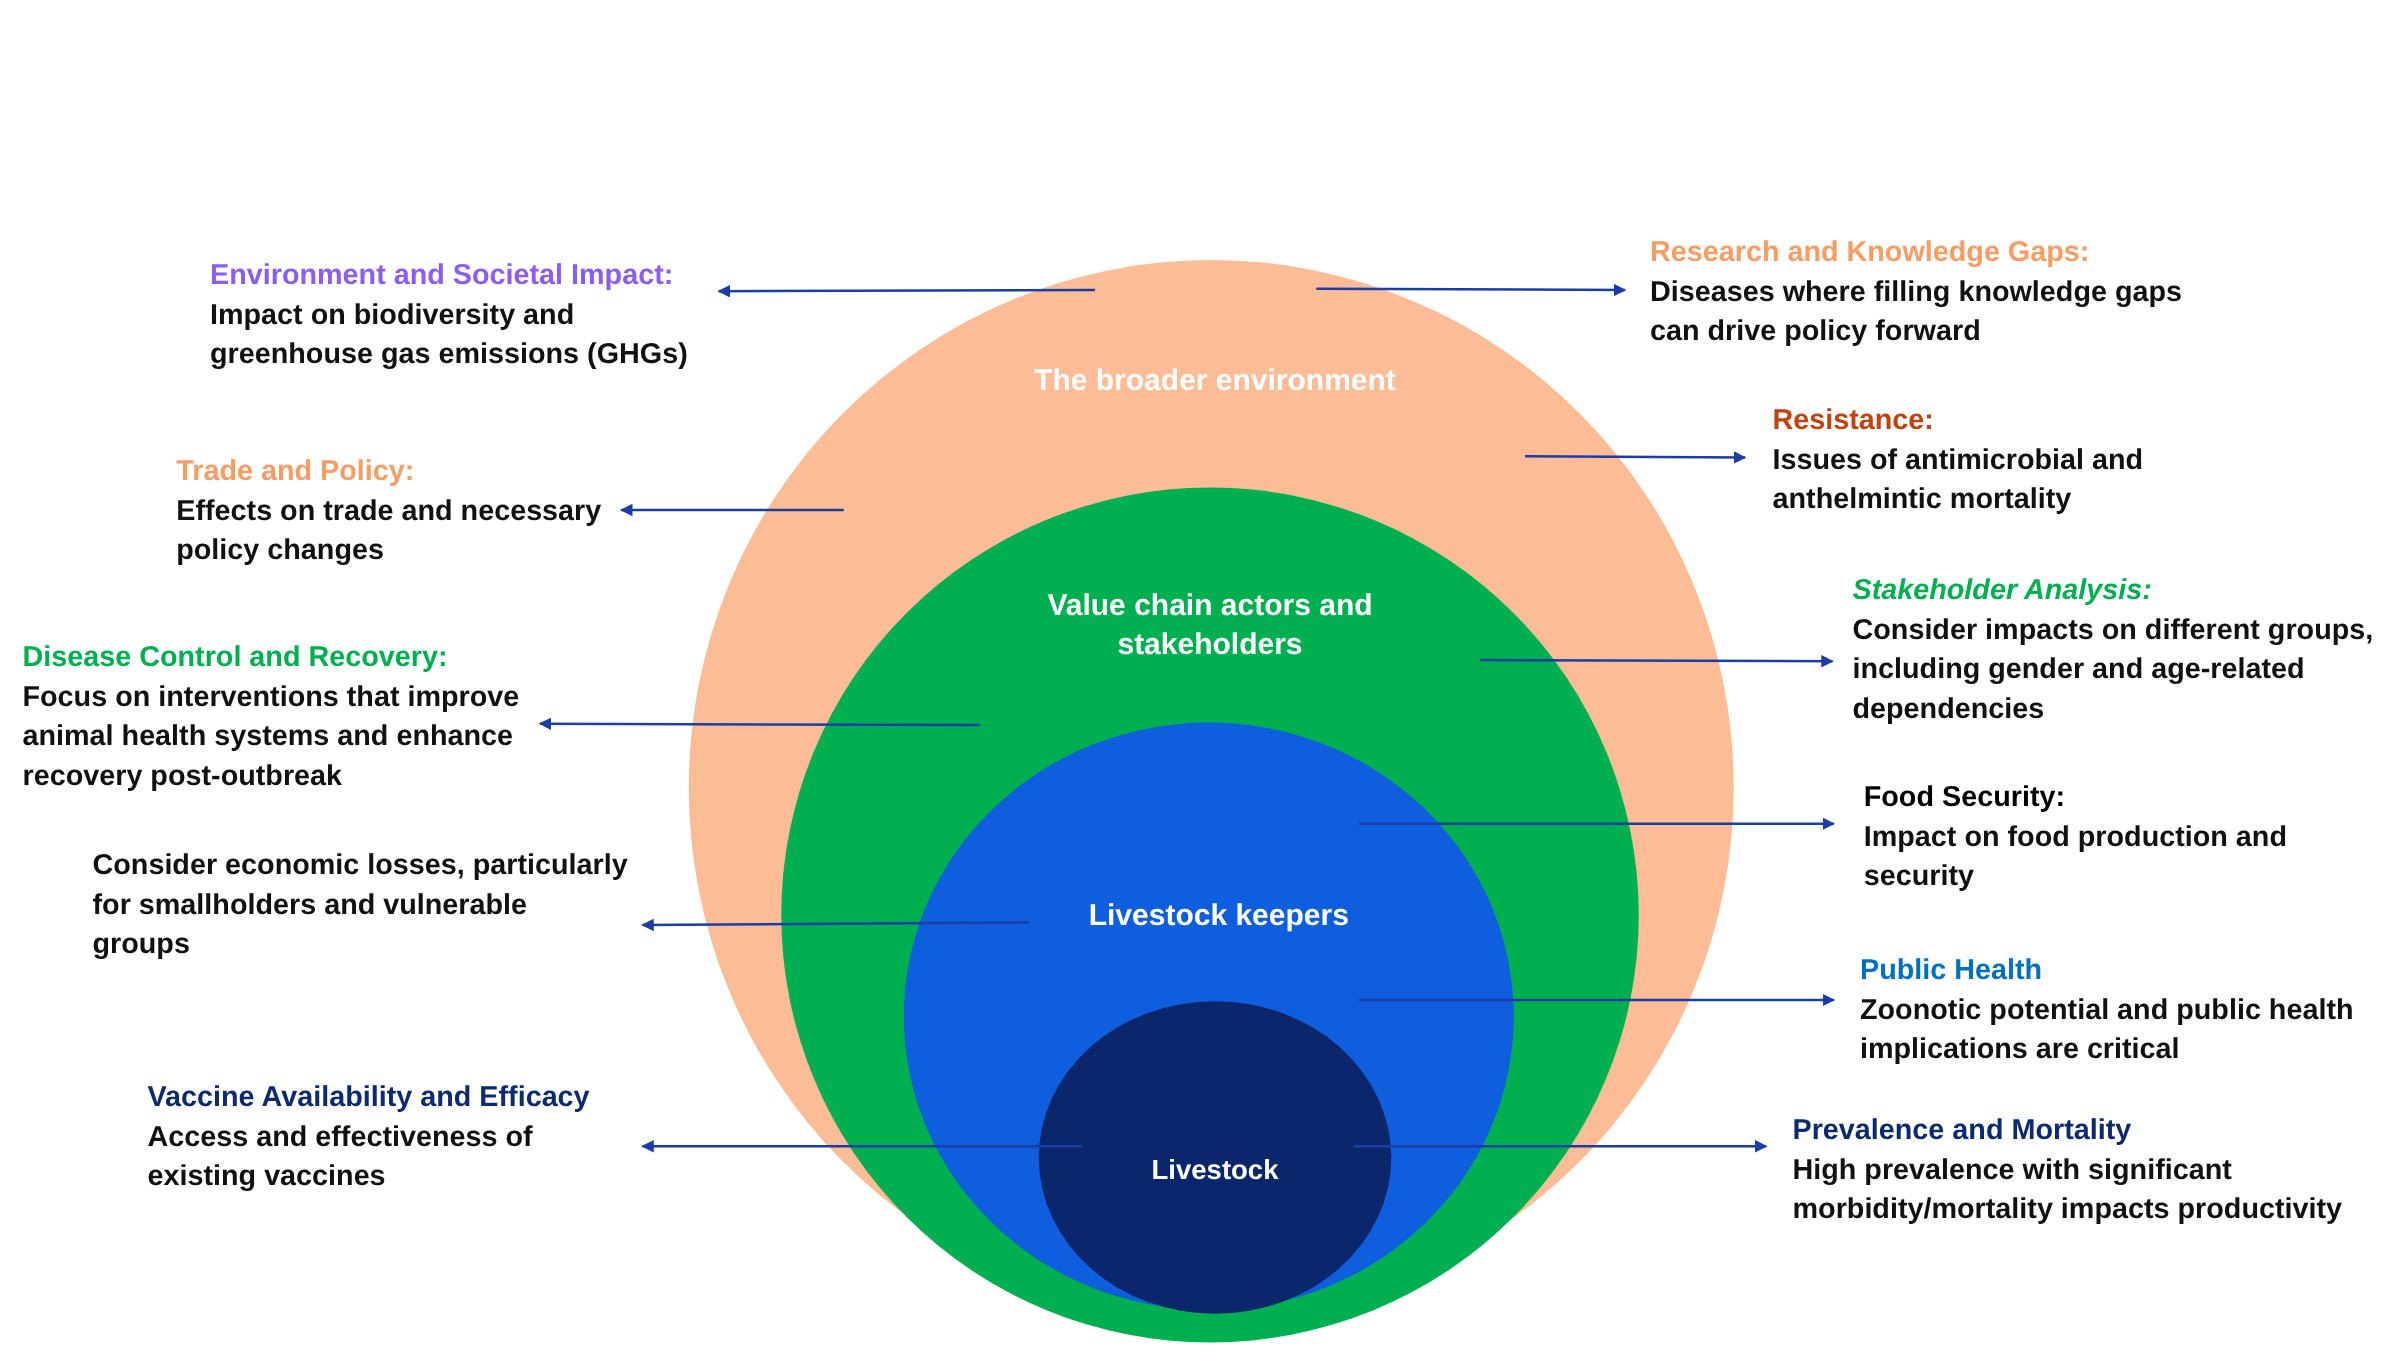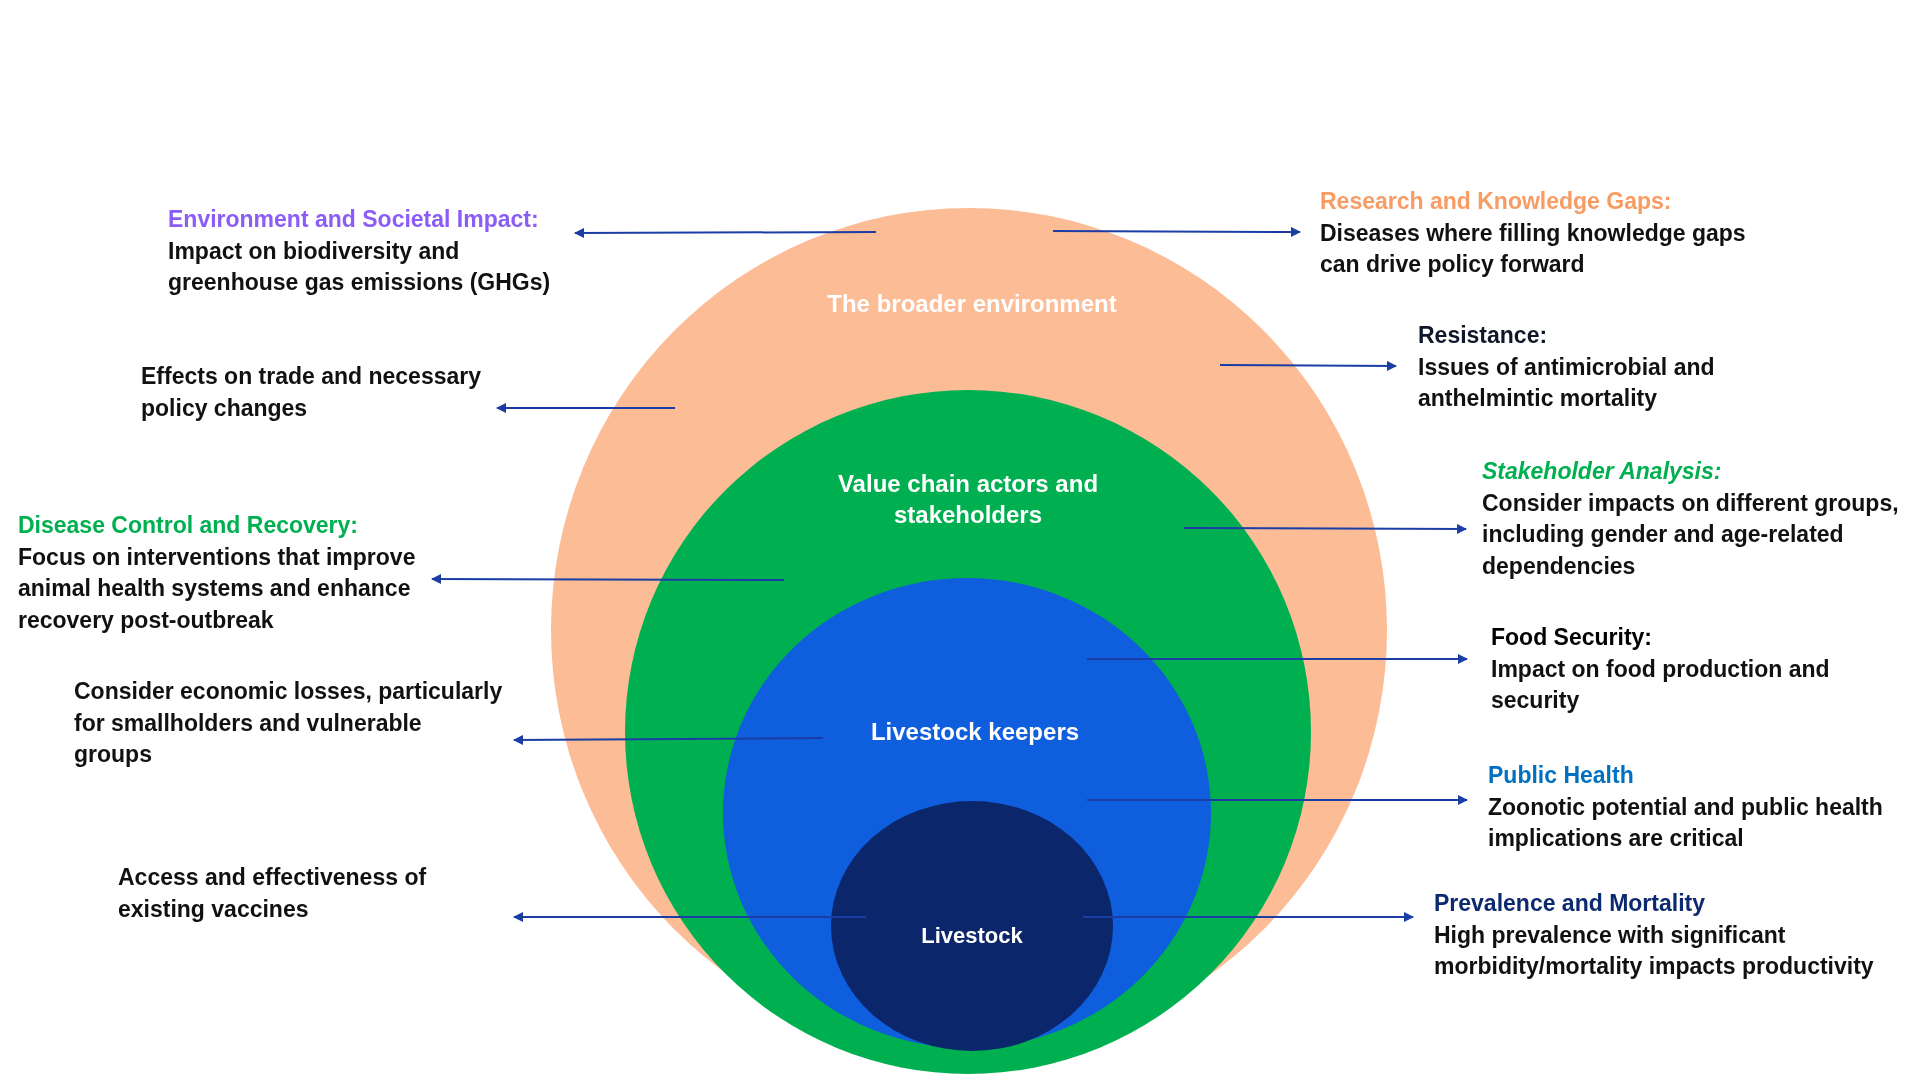--- a/index.html
+++ b/index.html
@@ -50,46 +50,48 @@
     <line x1="1083" y1="917" x2="1413" y2="917" marker-end="url(#arrowhead)" stroke="#1A3DA6"></line>
   </g>
 </svg>
 
 <div class="block" style="left:168px; top:204px;">
   <span class="title c-orange" style="color: #8b5cf6;">Environment and Societal Impact:</span>
   <span class="desc">Impact on biodiversity and
 greenhouse gas emissions (GHGs)</span>
 </div>
 <div class="block" style="left:141px; top:361px;">
+  <span class="title c-orange" style="color: rgb(247, 156, 99);">Trade and Policy:</span>
   <span class="desc">Effects on trade and necessary
 policy changes</span>
 </div>
 <div class="block" style="left:18px; top:510px;">
   <span class="title c-green" style="color: rgb(0, 176, 80);">Disease Control and Recovery:</span>
   <span class="desc">Focus on interventions that improve
 animal health systems and enhance
 recovery post-outbreak</span>
 </div>
 <div class="block" style="left:74px; top:676px;">
   <span class="desc">Consider economic losses, particularly
 for smallholders and vulnerable
 groups</span>
 </div>
 <div class="block" style="left:118px; top:862px;">
+  <span class="title c-navy" style="color: rgb(11, 42, 111);">Vaccine Availability and Efficacy</span>
   <span class="desc">Access and effectiveness of
 existing vaccines</span>
 </div>
 
 <div class="block" style="left:1320px; top:186px;">
   <span class="title c-orange" style="color: rgb(247, 156, 99);">Research and Knowledge Gaps:</span>
   <span class="desc">Diseases where filling knowledge gaps
 can drive policy forward</span>
 </div>
 <div class="block" style="left:1418px; top:320px;">
-  <span class="title c-orange" style="color: #0f172a;">Resistance:</span>
+  <span class="title c-orange" style="color: #c2410c;">Resistance:</span>
   <span class="desc">Issues of antimicrobial and
 anthelmintic mortality</span>
 </div>
 <div class="block" style="left:1482px; top:456px;">
   <span class="title c-green" style="color: rgb(0, 176, 80); font-style: italic;">Stakeholder Analysis:</span>
   <span class="desc">Consider impacts on different groups,
 including gender and age-related
 dependencies</span>
 </div>
 <div class="block" style="left:1491px; top:622px;">

